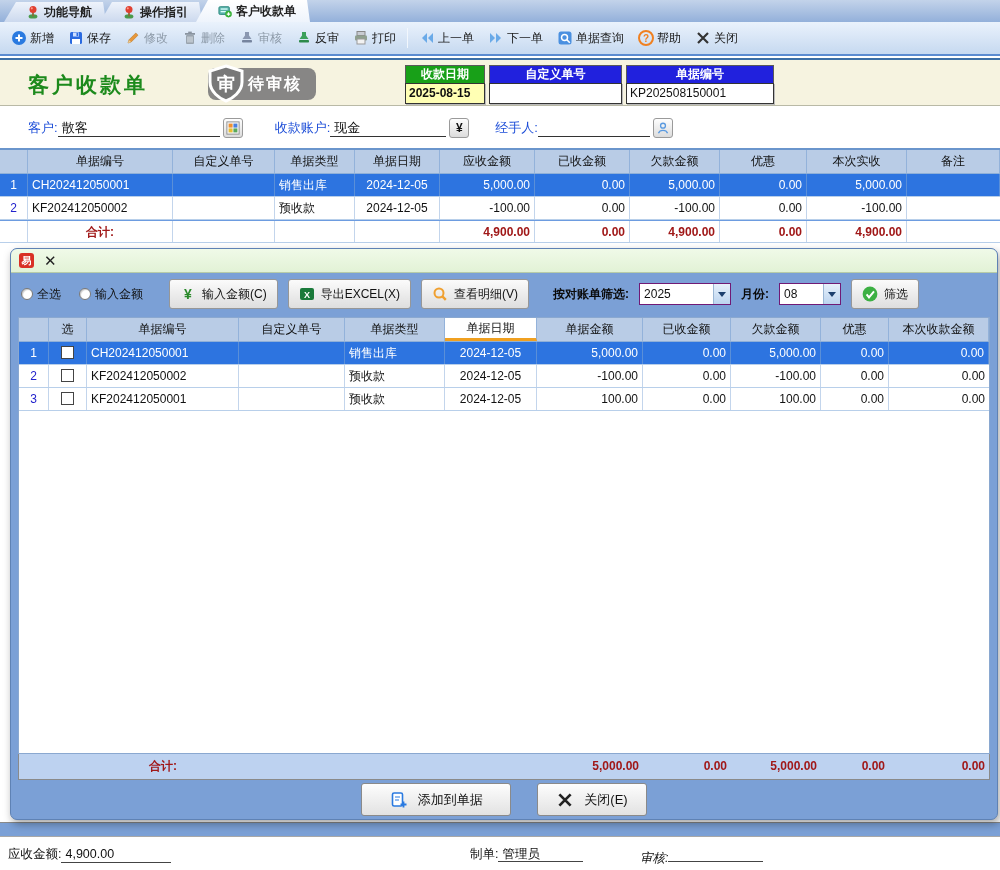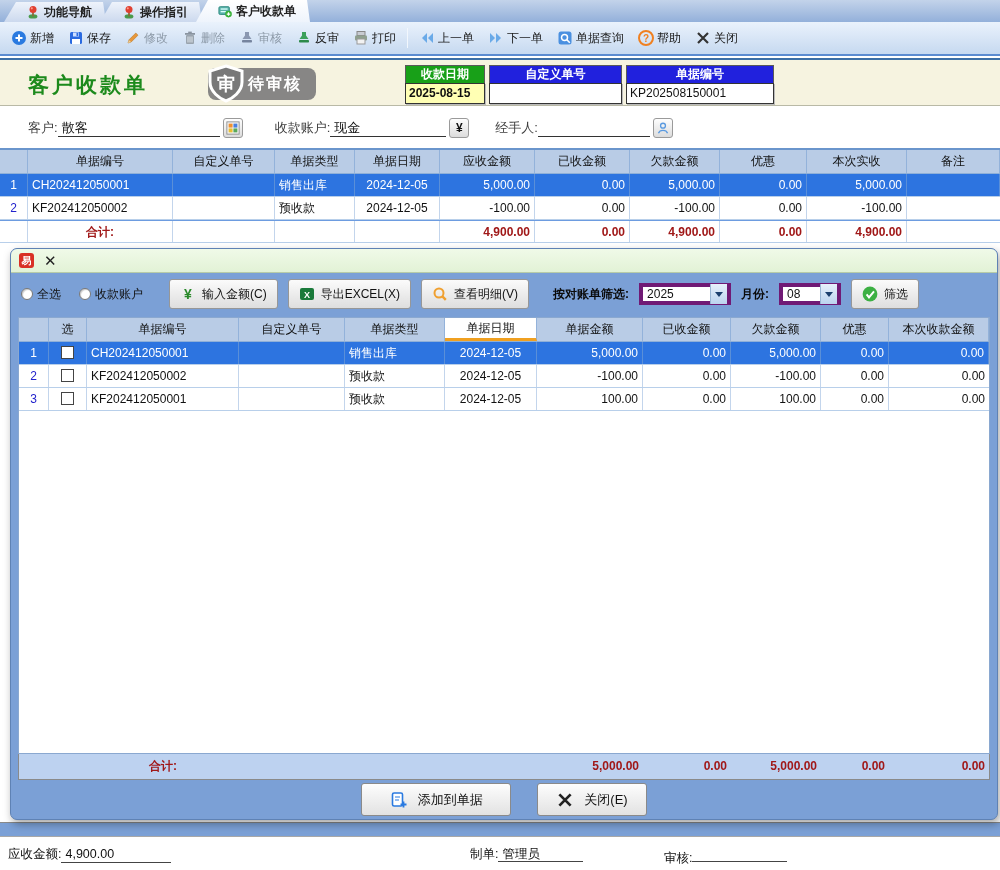--- a/index.html
+++ b/index.html
@@ -51,21 +51,21 @@
   .hg-date .hlabel{background:var(--label-green);}
   .hg-date .hval{background:var(--date-yellow);font-weight:bold;}
   .hg-custom{left:489px;width:133px;}
   .hg-custom .hlabel{background:var(--label-blue);}
   .hg-docno{left:626px;width:148px;}
   .hg-docno .hlabel{background:var(--label-blue);}
 
   
   .formrow{position:absolute;top:107px;left:0;width:1000px;height:41px;background:#fff;display:flex;align-items:center;}
   .ffield{display:flex;align-items:center;}
-  .flabel{font-size:13px;color:#404040;}
+  .flabel{font-size:13px;color:#1d4ed8;}
   .fval{border-bottom:1px solid #333;padding:0 2px 1px 4px;font-size:13px;height:18px;}
   .fbtn{margin-left:3px;width:20px;height:20px;border:1px solid #9a9a9a;border-radius:3px;
     background:linear-gradient(#fefefe,#dcdcdc);display:flex;align-items:center;justify-content:center;font-weight:bold;}
   .fbtn svg{width:14px;height:14px;}
 
   
   .maintable{position:absolute;top:148px;left:0;width:1000px;border-top:2px solid #6a95cc;}
   .mrow{display:flex;height:23px;line-height:22px;background:#fff;border-bottom:1px solid #b8cfea;}
   .mhead{height:24px;line-height:23px;background:var(--header-blue);border-bottom:1px solid #8fb0d8;}
   .mhead .mc{text-align:center;border-right:1px solid #93b2da;}
@@ -97,21 +97,21 @@
   .dlg-appicon{width:15px;height:15px;background:#d93025;color:#fff;border-radius:3px;font-size:10px;font-weight:bold;
     display:flex;align-items:center;justify-content:center;}
   .dlg-title-text{flex:1;color:#1a1a1a;}
   .dlg-close{font-size:15px;color:#222;padding:0 4px;line-height:1;}
   .dlg-toolbar{height:42px;display:flex;align-items:center;gap:10px;padding:0 10px;}
   .radio{width:12px;height:12px;border-radius:50%;background:#fff;border:1px solid #777;box-shadow:inset 1px 1px 1px #ccc;}
   .rlabel{margin-left:-6px;}
   .dbtn{height:30px;display:flex;align-items:center;gap:6px;padding:0 10px;
     background:linear-gradient(#fbfbfb,#dedede);border:1px solid #979797;border-radius:3px;color:#111;}
   .dbtn svg{width:16px;height:16px;}
-  .dd{height:22px;background:#fff;border:4px solid #701a75;display:flex;align-items:center;gap:12px;}
+  .dd{height:22px;background:#fff;border:1px solid #701a75;display:flex;align-items:center;gap:12px;}
   .dd .ddval{flex:1;padding:0 4px;}
   .dd .ddarrow{width:17px;height:20px;background:linear-gradient(#e6f0fb,#bcd4ef);border-left:1px solid #9ab6d4;
     display:flex;align-items:center;justify-content:center;}
   .tri{width:0;height:0;border:4px solid transparent;border-top:5px solid #1c3f6e;margin-top:4px;}
   .flabel-blue{font-weight:bold;color:#0a0a0a;}
 
   .dlg-tablewrap{height:437px;margin:2px 7px 0 7px;background:#fff;border:1px solid #8aa8d0;overflow:hidden;}
   .drow{display:flex;height:23px;line-height:22px;background:#fff;border-bottom:1px solid #b8cfea;}
   .dhead{height:24px;line-height:23px;background:var(--header-blue);border-bottom:1px solid #8fb0d8;}
   .dhead .dc{text-align:center;border-right:1px solid #93b2da;}
@@ -143,21 +143,21 @@
   .btn-add{width:150px;justify-content:center;}
 
   
   .bottom-strip{position:absolute;top:822px;left:0;width:1000px;height:14px;background:var(--dialog-blue);border-top:1px solid #8a8a8a;}
   .statusbar{position:absolute;top:836px;left:0;width:1000px;height:34px;background:#fff;border-top:1px solid #a8a8a8;}
   .sfield{position:absolute;top:9px;display:flex;align-items:baseline;font-size:12.5px;}
   .sfield .u{display:inline-block;border-bottom:1px solid #444;padding:0 2px 1px 4px;height:16px;}
   .sf1{left:8px;}  .sf1 .u{min-width:110px;}
   .sf2{left:248px;margin-top:32px;}.sf2 .u{min-width:105px;}
   .sf3{left:470px;}.sf3 .u{min-width:85px;}
-  .sf4{left:664px;}.sf4 .u{min-width:95px;}
+  .sf4{left:640px;font-style:italic;}.sf4 .u{min-width:95px;}
 </style>
 </head>
 <body>
 
 <div class="app">
 
   <div class="tabbar">
     <div class="tab">
       <svg class="ticon" viewBox="0 0 16 16">
           <ellipse cx="8" cy="13" rx="5" ry="2.5" fill="#4a9a4a"></ellipse>
@@ -394,21 +394,21 @@
 
   <div class="dialog">
     <div class="dlg-title">
       <span class="dlg-appicon">易</span>
       <span class="dlg-close">✕</span>
     </div>
     <div class="dlg-toolbar">
       <span class="radio"></span>
       <span class="rlabel">全选</span>
       <span class="radio" style="margin-left:8px;"></span>
-      <span class="rlabel">收款账户</span>
+      <span class="rlabel">输入金额</span>
       <div class="dbtn" style="margin-left:16px;">
         <svg viewBox="0 0 16 16">
             <text x="8" y="13" text-anchor="middle" fill="#2a8a2a" font-size="14" font-weight="bold">¥</text>
           </svg>
         <span>输入金额(C)</span>
       </div>
       <div class="dbtn">
         <svg viewBox="0 0 16 16">
             <rect x="1" y="2" width="14" height="12" rx="2" fill="#1a7a3a"></rect>
             <text x="8" y="11.8" text-anchor="middle" fill="#fff" font-size="9" font-weight="bold">X</text>

